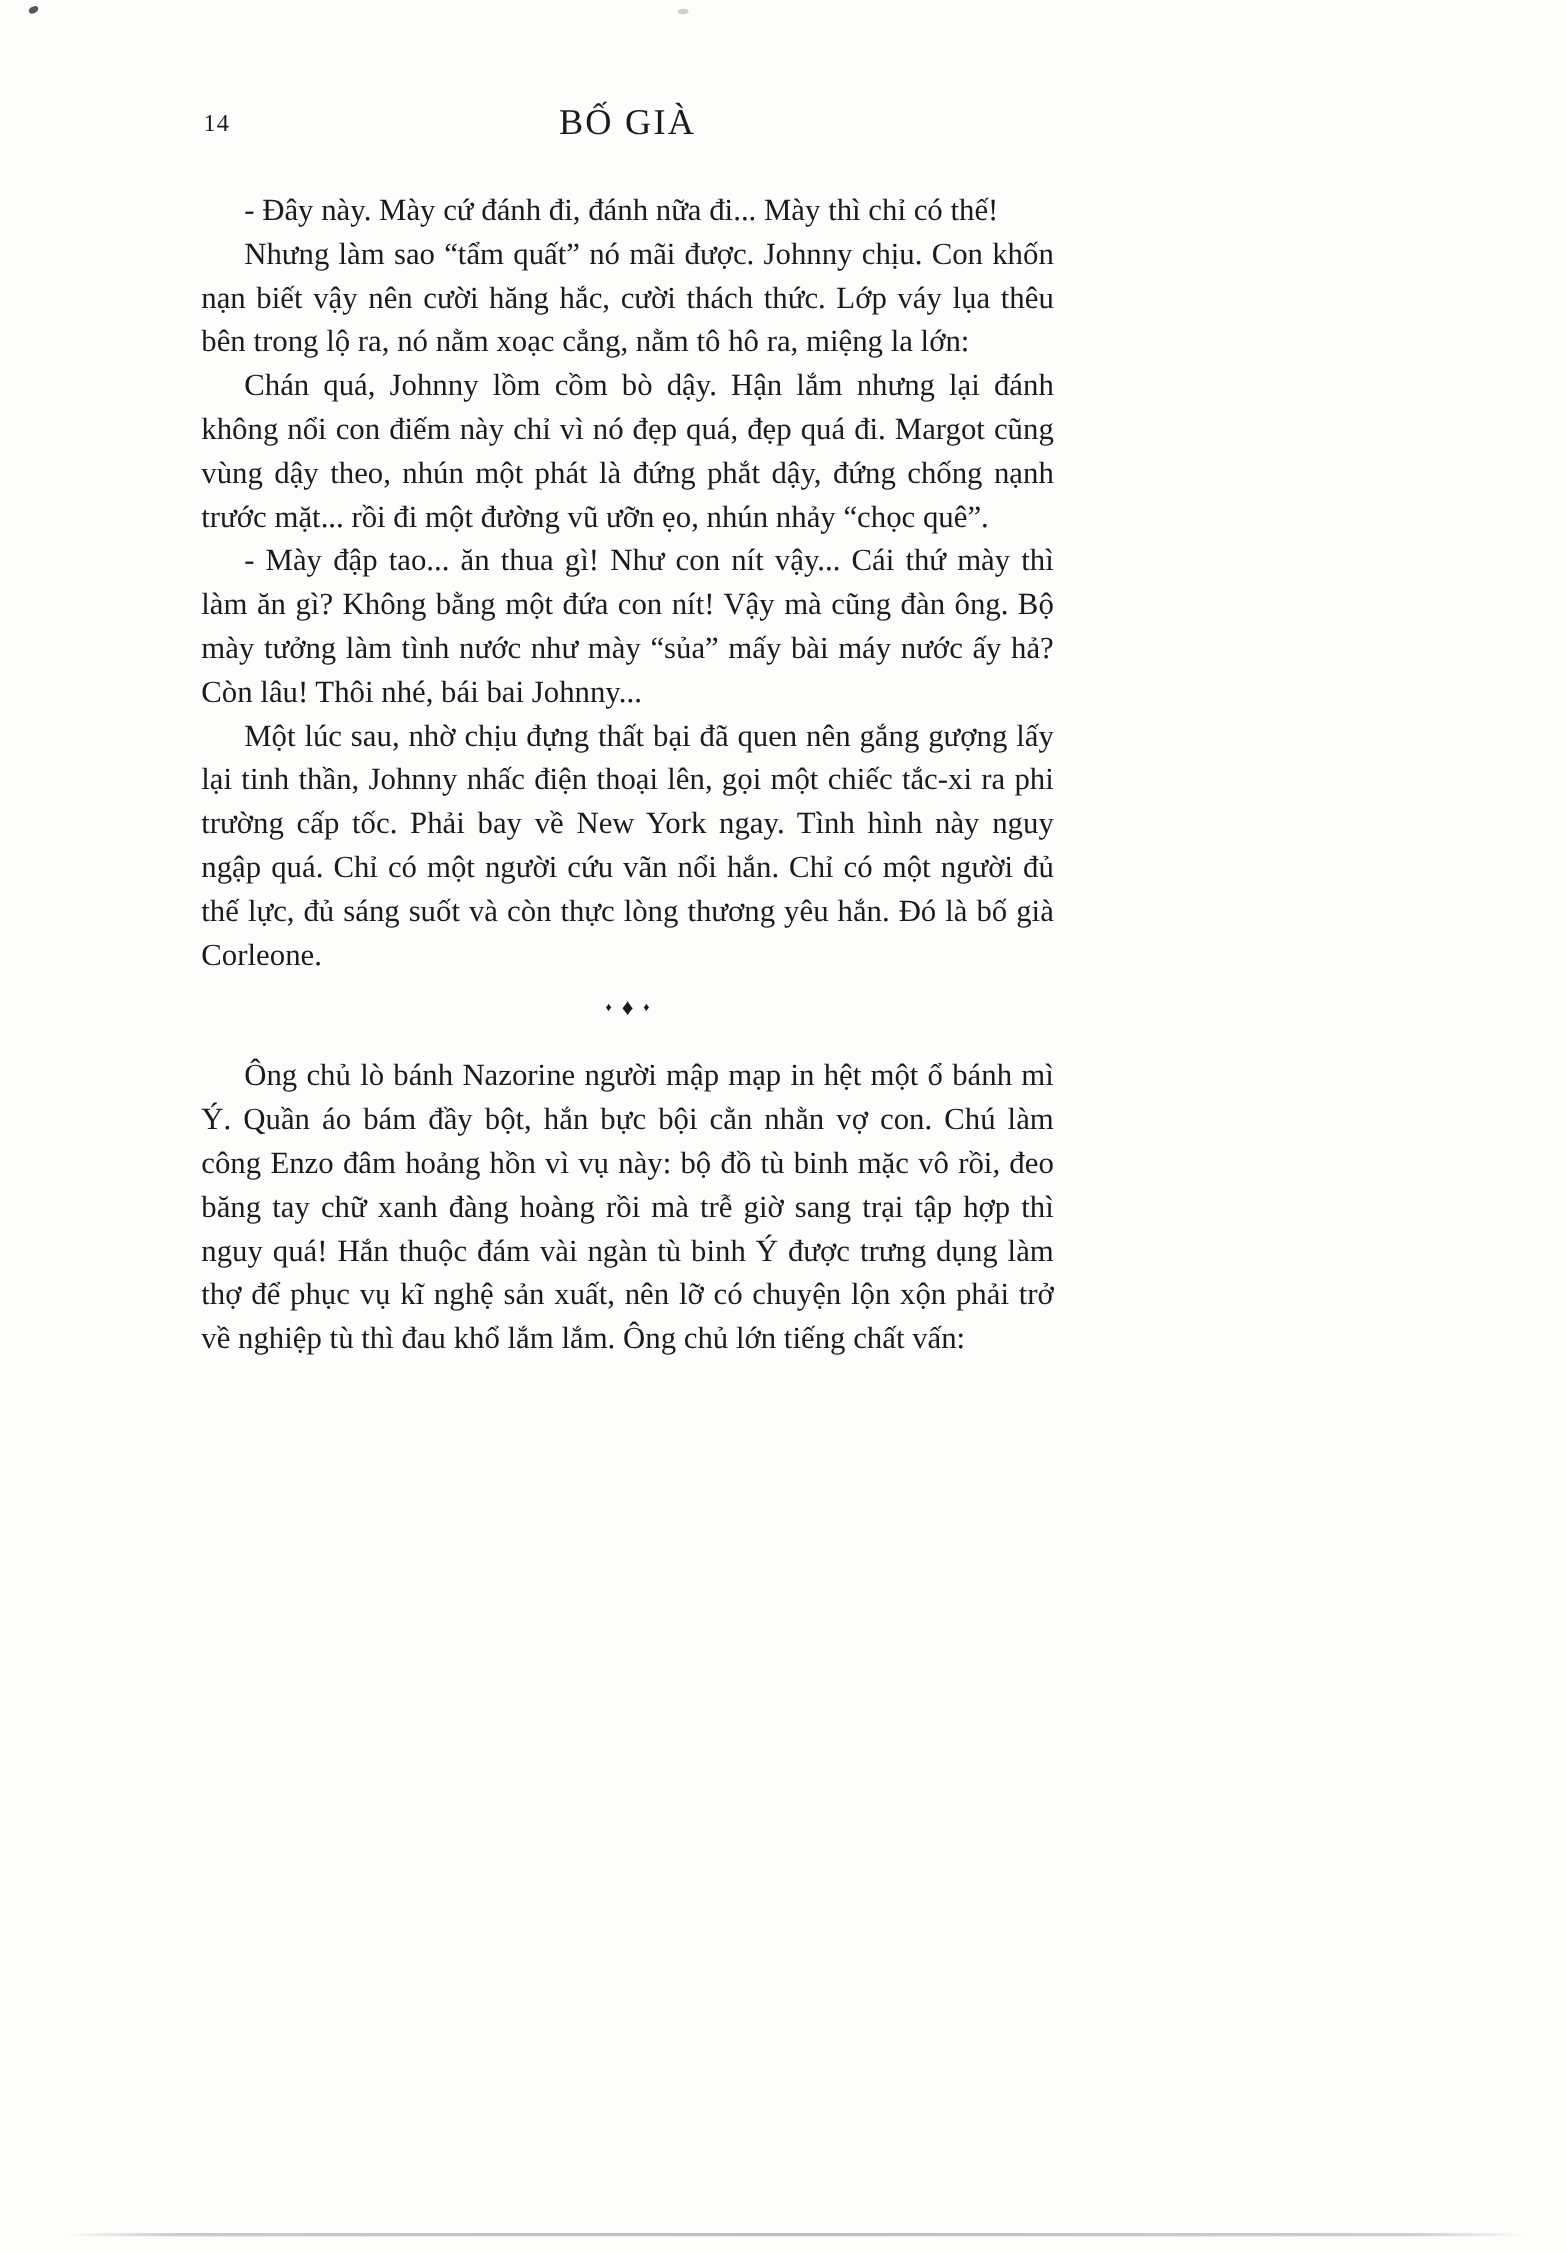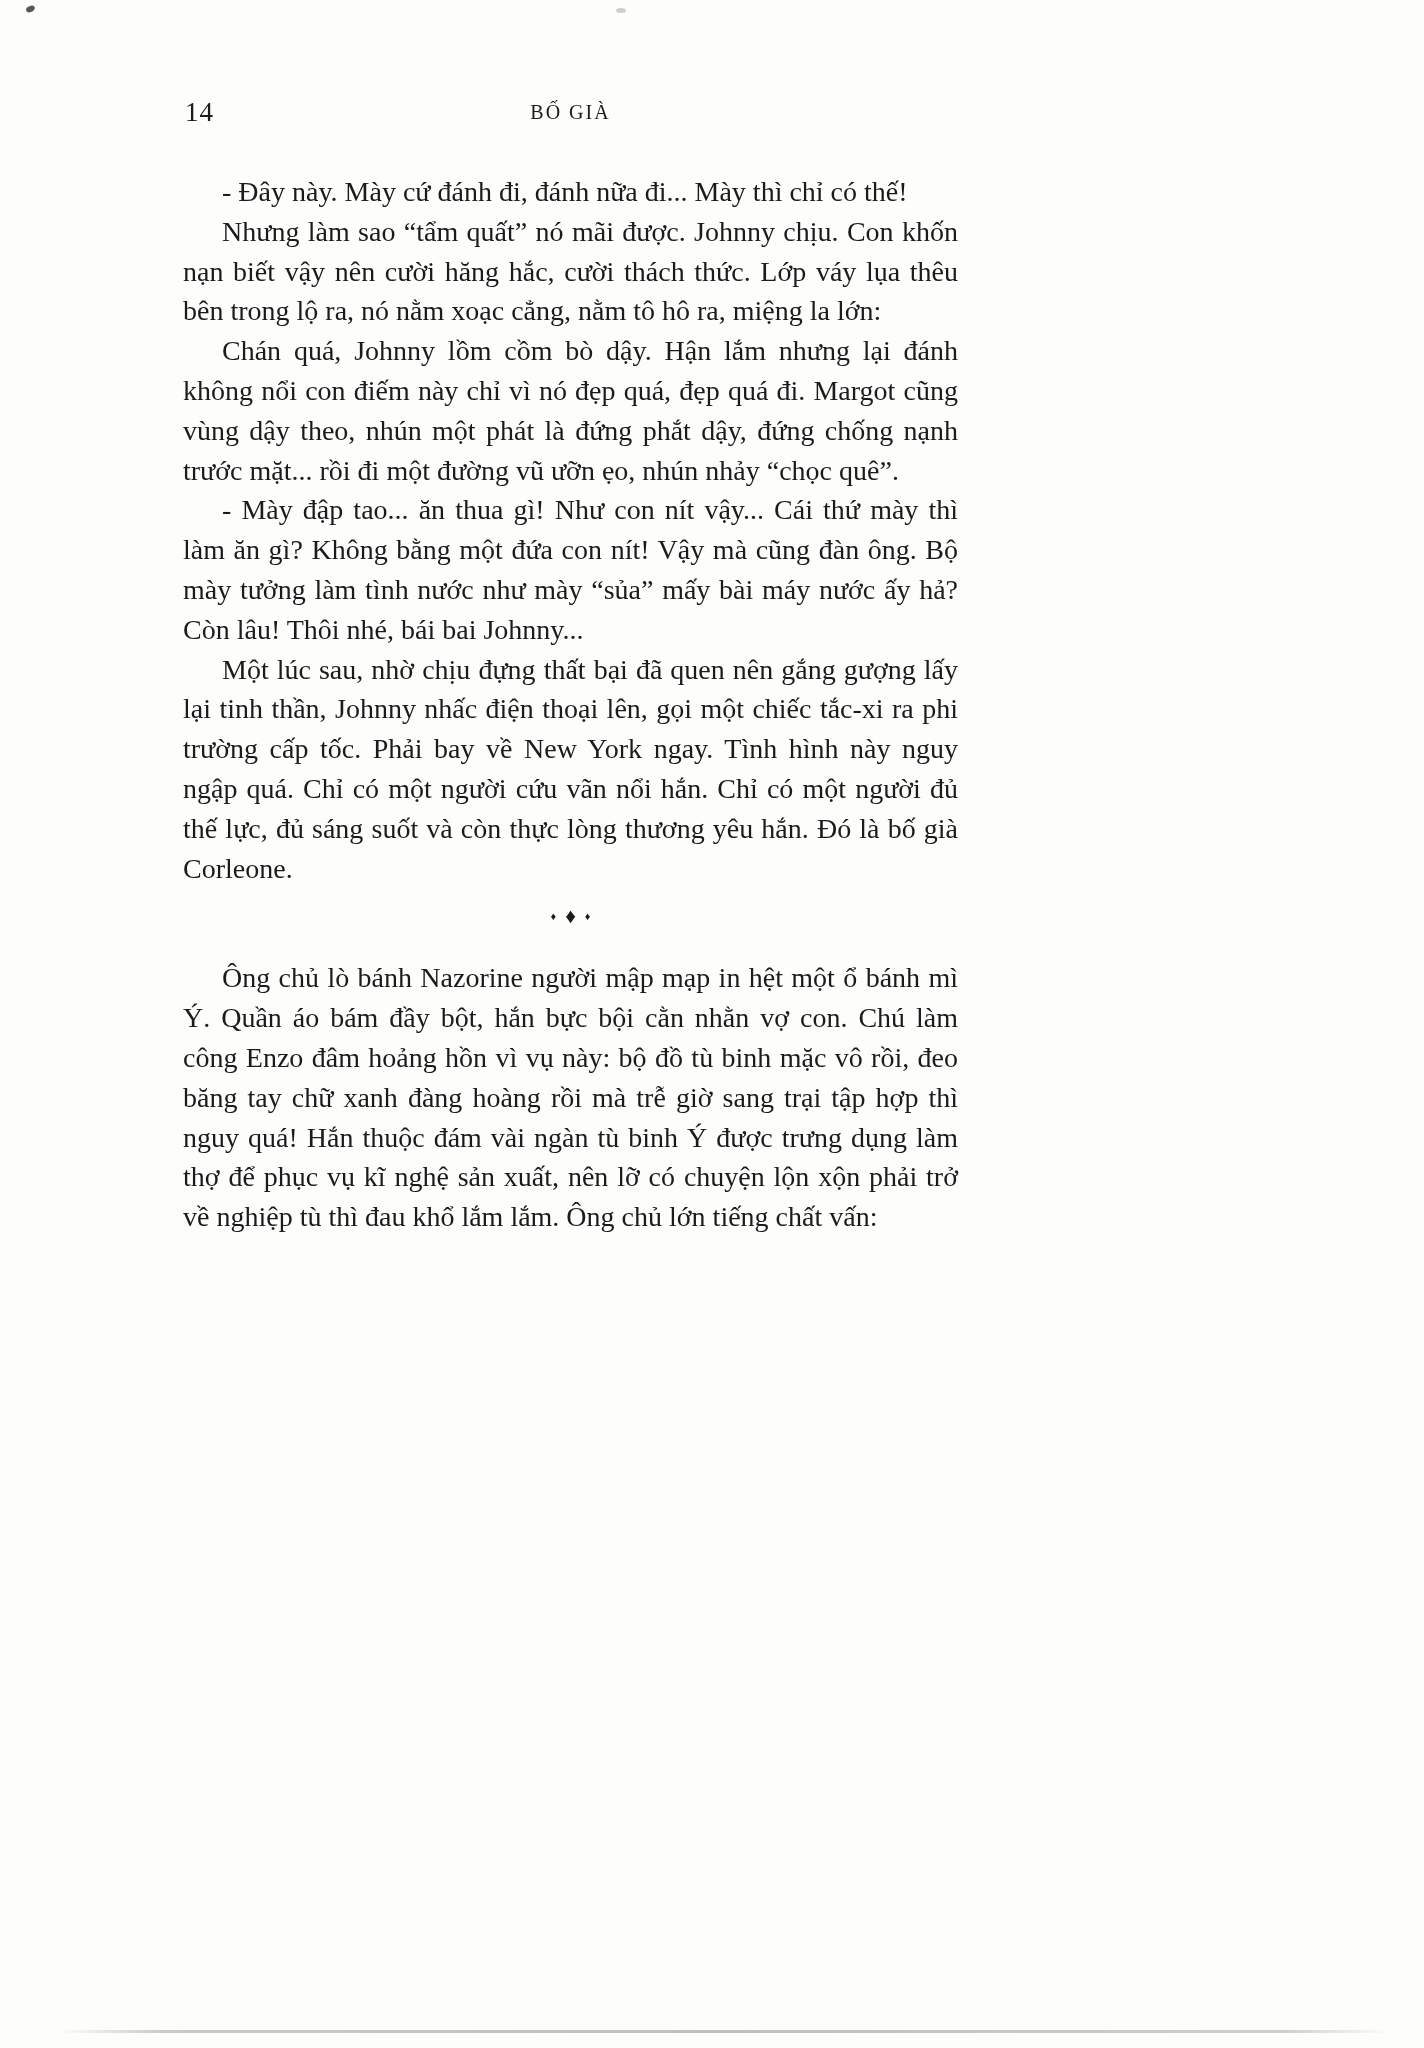--- a/index.html
+++ b/index.html
@@ -20,31 +20,31 @@
     position: relative;
     width: 775px;
     margin: 0 0 0 183px;
     padding-top: 97px;
     height: 30px;
   }
   .page-number {
     position: absolute;
     left: 2px;
     top: 97px;
-    font-size: 27px;
+    font-size: 22px;
     line-height: 30px;
     letter-spacing: 1px;
   }
   .running-title {
     position: absolute;
     left: 0;
     right: 0;
     top: 97px;
     text-align: center;
-    font-size: 20px;
+    font-size: 33px;
     line-height: 30px;
     letter-spacing: 2px;
   }
   .body-text {
     width: 775px;
     margin: 45px 0 0 183px;
     font-size: 28px;
     line-height: 39.8px;
     text-align: justify;
     hyphens: none;

